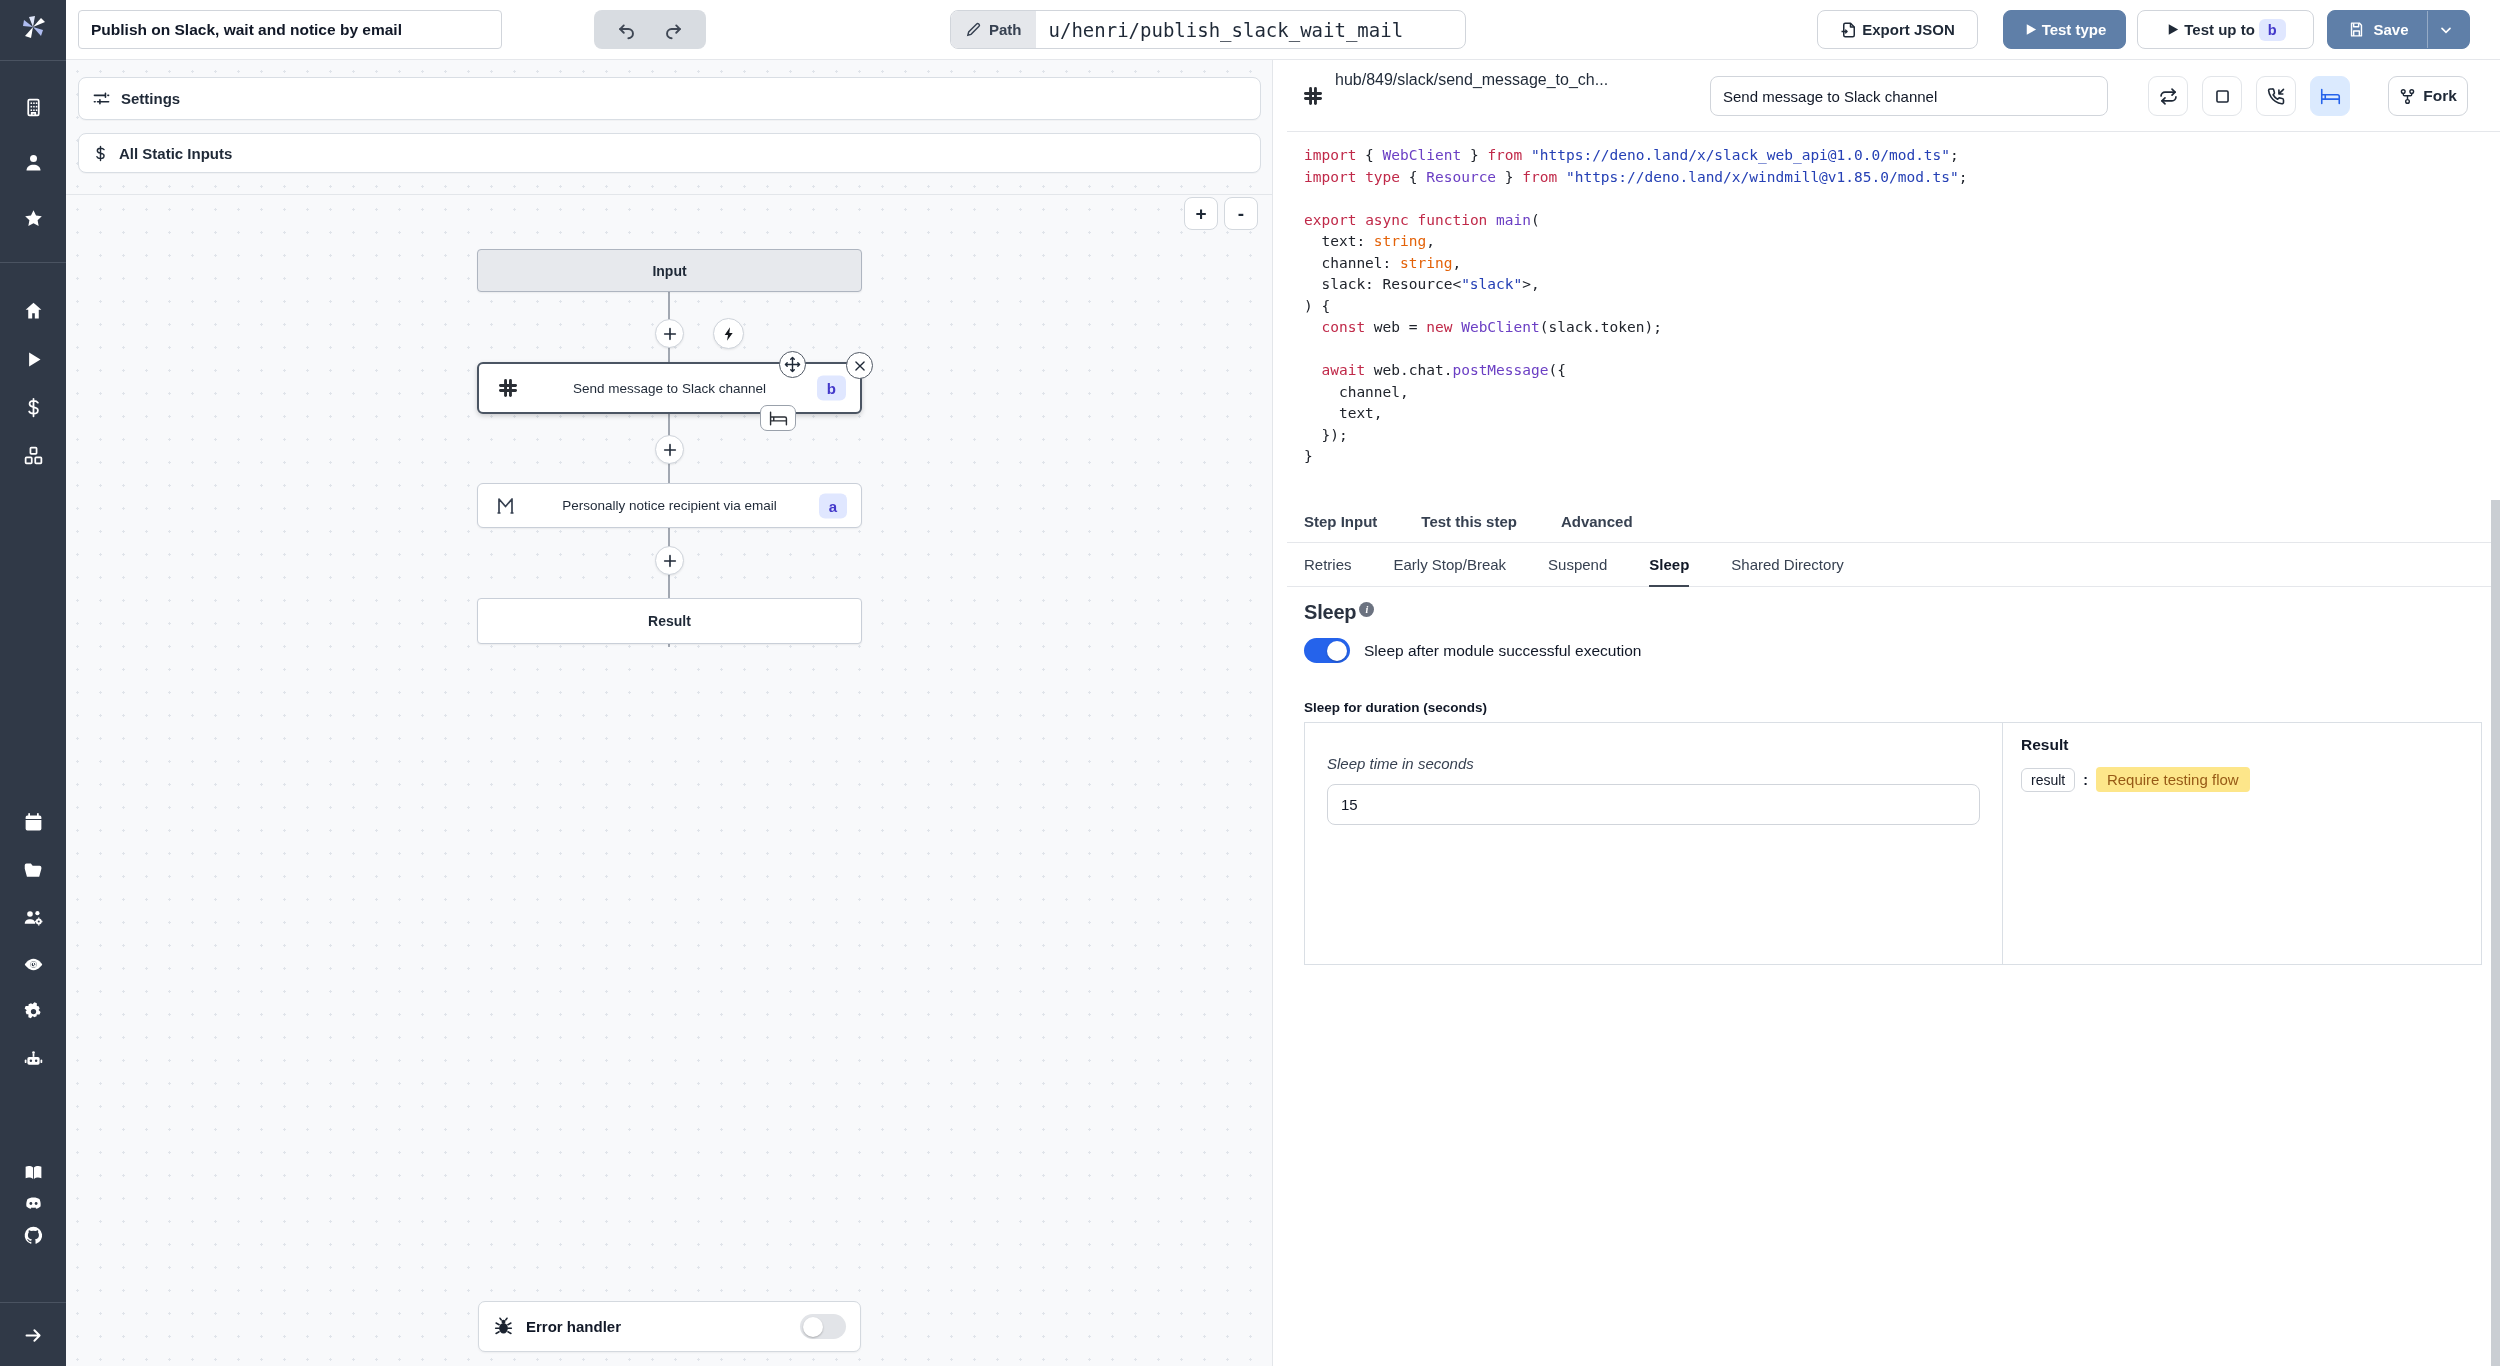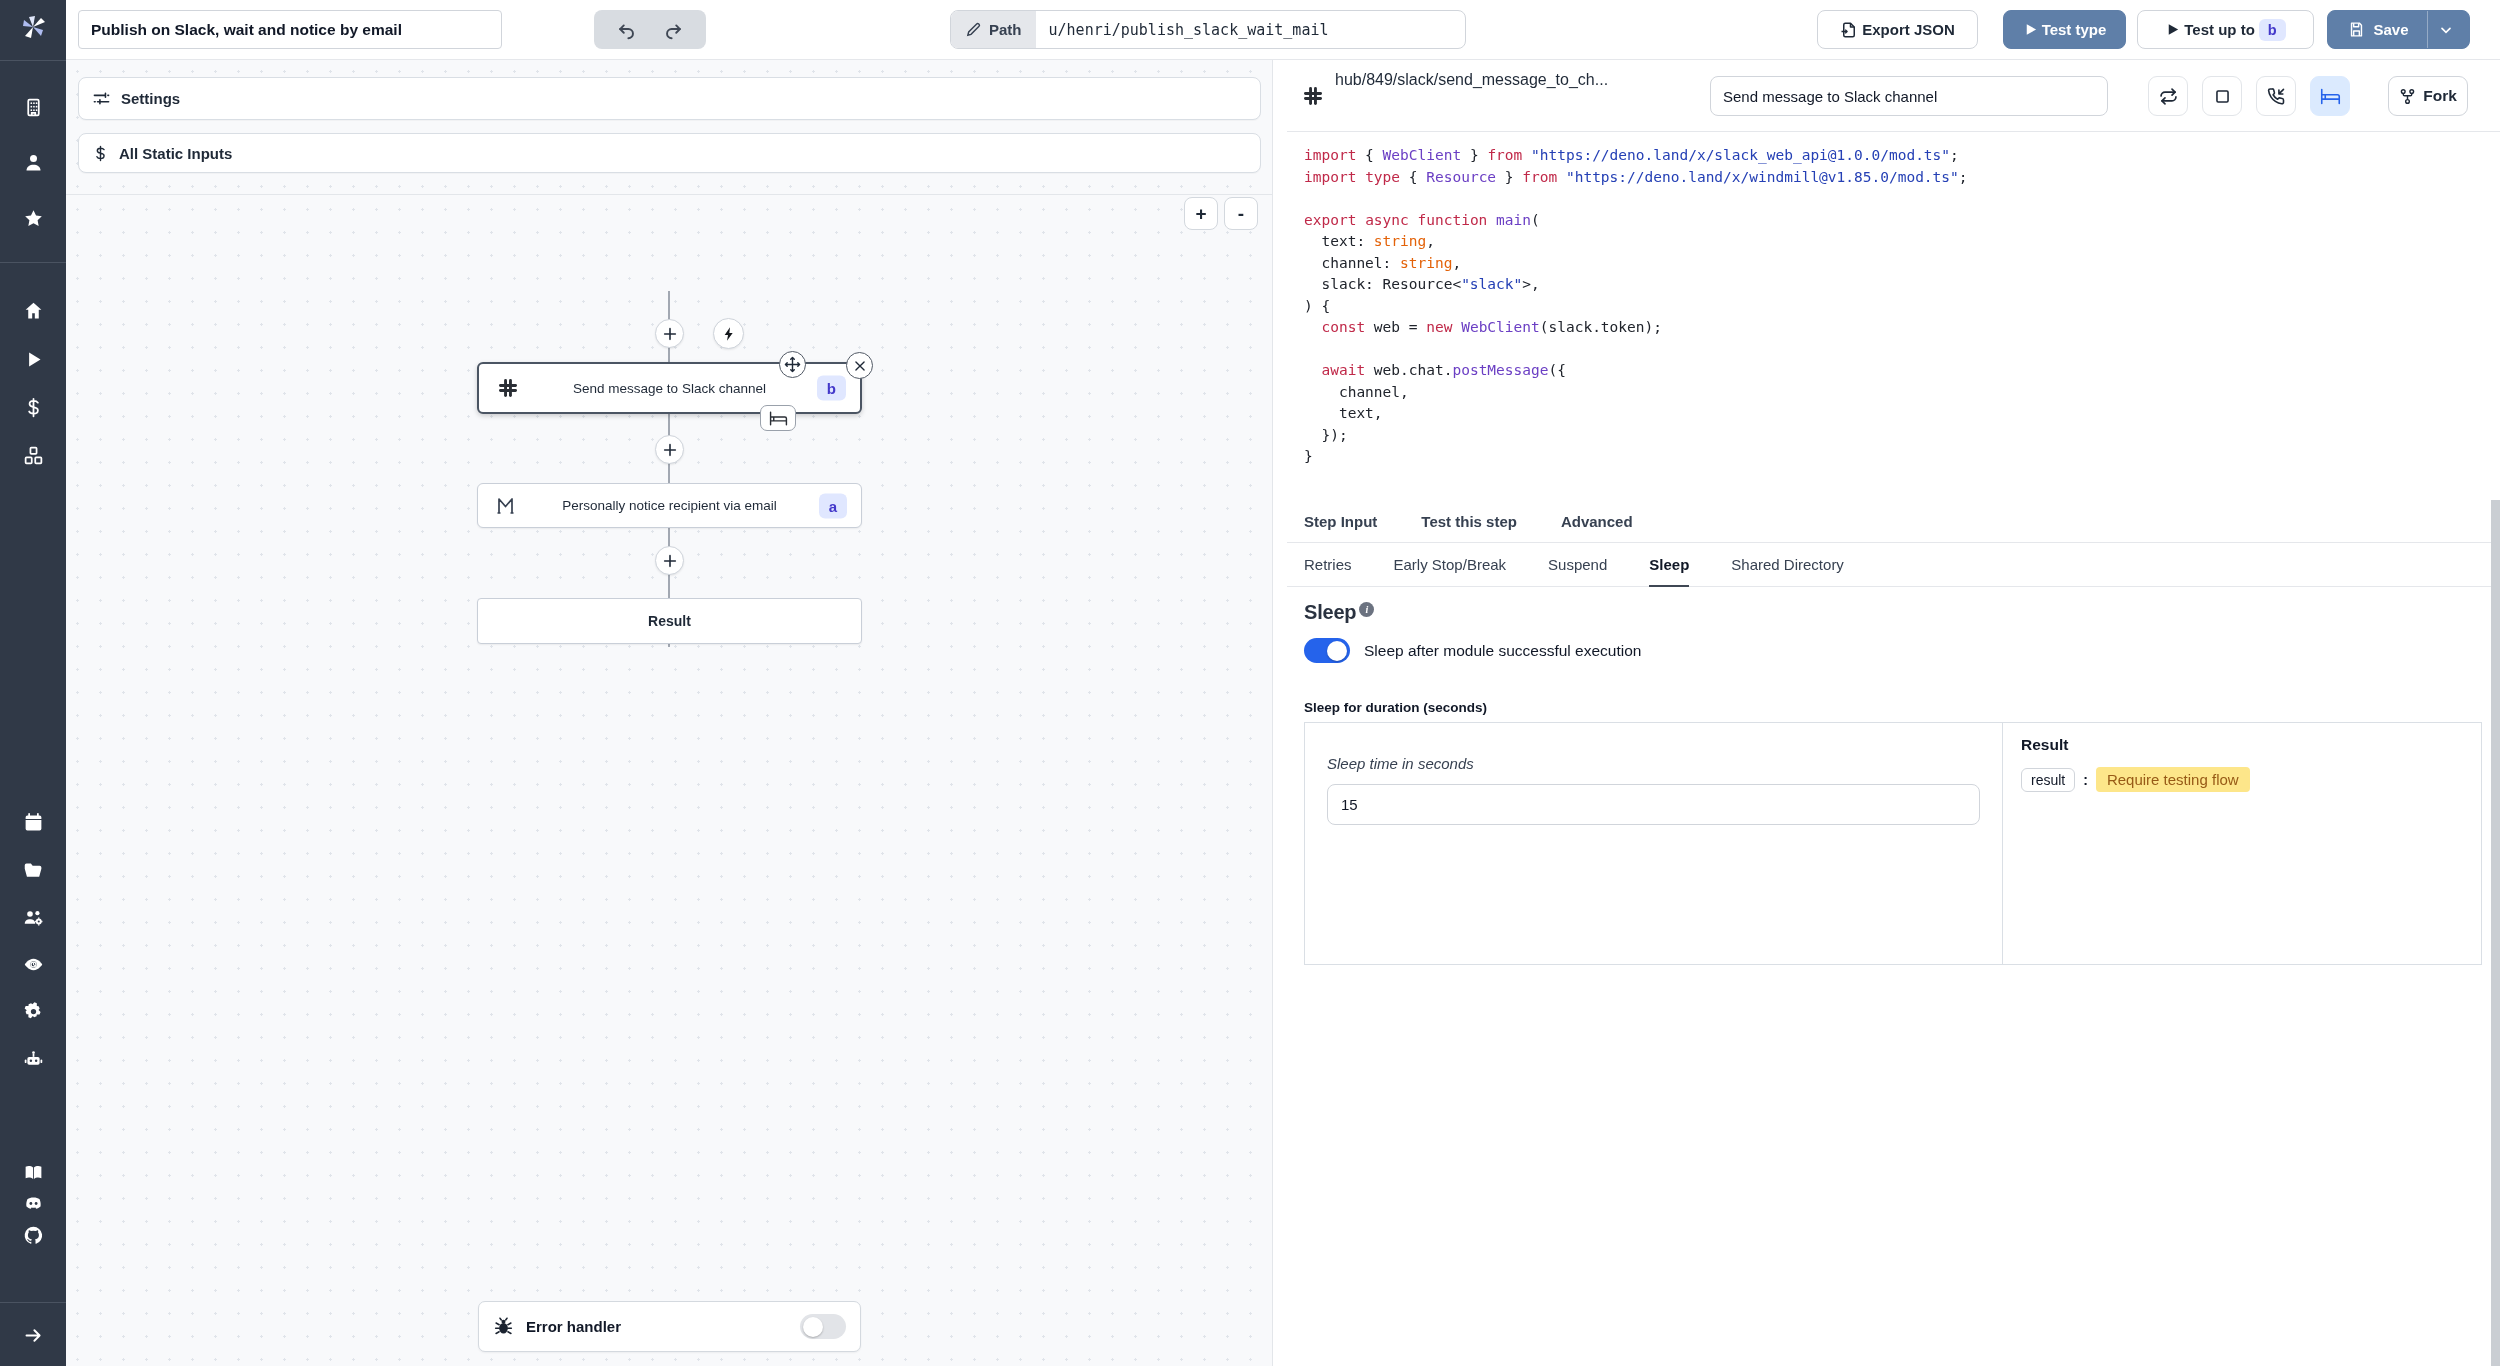--- a/index.html
+++ b/index.html
@@ -14,21 +14,21 @@
   .sb-icon svg { width:21px; height:21px; }
   .sb-divider { position:absolute; left:0; width:100%; height:1px; background:#4a5361; }
 
   
   .topbar { position:absolute; left:66px; top:0; width:2434px; height:60px; background:#fff; border-bottom:1px solid #e5e7eb; z-index:20; }
   .title-input { position:absolute; left:12px; top:10px; width:424px; height:39px; border:1px solid #d1d5db; border-radius:4px; padding:0 12px; font-family:"Liberation Sans",sans-serif; font-size:15.5px; font-weight:700; color:#111827; background:#fff; }
   .undoredo { position:absolute; left:528px; top:10px; width:112px; height:39px; background:#d8dce1; border-radius:8px; display:flex; align-items:center; justify-content:space-around; padding:0 10px; }
   .undoredo .ubtn { width:30px; height:30px; display:flex; align-items:center; justify-content:center; cursor:pointer; }
   .path-group { position:absolute; left:884px; top:10px; width:516px; height:39px; border:1px solid #d1d5db; border-radius:8px; display:flex; overflow:hidden; background:#fff; }
   .path-label { background:#e5e7eb; display:flex; align-items:center; gap:7px; padding:0 14px; font-size:15px; font-weight:700; color:#374151; cursor:pointer; }
-  .path-value { display:flex; align-items:center; padding:0 13px; font-family:"DejaVu Sans Mono",monospace; font-size:15px; color:#1f2937; white-space:nowrap; }
+  .path-value { display:flex; align-items:center; padding:0 13px; font-family:"DejaVu Sans Mono",monospace; font-size:19px; color:#1f2937; white-space:nowrap; }
   .tb-btn { position:absolute; top:10px; height:39px; border-radius:8px; display:flex; align-items:center; justify-content:center; gap:4px; font-size:15px; font-weight:700; cursor:pointer; }
   .tb-white { background:#fff; border:1px solid #d1d5db; color:#1f2937; }
   .tb-blue { background:#5f7fa8; border:1px solid #5f7fa8; color:#fff; }
   .btn-export { left:1751px; width:161px; }
   .btn-testflow { left:1937px; width:123px; }
   .btn-testupto { left:2071px; width:177px; }
   .btn-save { left:2261px; width:143px; padding:0; }
   .save-main { display:flex; align-items:center; gap:8px; padding:0 14px 0 16px; height:100%; }
   .save-caret { width:38px; height:100%; border-left:1px solid rgba(255,255,255,.35); display:flex; align-items:center; justify-content:center; }
   .mini-badge { background:#e0e7ff; color:#4338ca; font-weight:700; font-size:14.5px; border-radius:6px; padding:3px 9px; }
@@ -313,20 +313,23 @@
       <span>All Static Inputs</span>
     </div>
     <div class="canvas-topline"></div>
     <div class="zoomctl">
       <div class="zbtn">+</div>
       <div class="zbtn">-</div>
     </div>
 
     <div class="vline"></div>
 
+    <div class="node node-input">
+      <span>Input</span>
+    </div>
 
     <div class="plus-circle" style="left:589px; top:259px">
       <svg width="16" height="16" viewBox="0 0 24 24" fill="none" stroke="#1f2937" stroke-width="2.4" stroke-linecap="round">
           <path d="M12 4v16M4 12h16"></path>
         </svg>
     </div>
     <div class="plus-circle" style="left:647px; top:258px; width:31px; height:31px">
       <svg width="16" height="16" viewBox="0 0 24 24" fill="#14171c">
           <path d="M13.5 2L5.5 13.5h5L9 22l8.5-11.5h-5z"></path>
         </svg>

